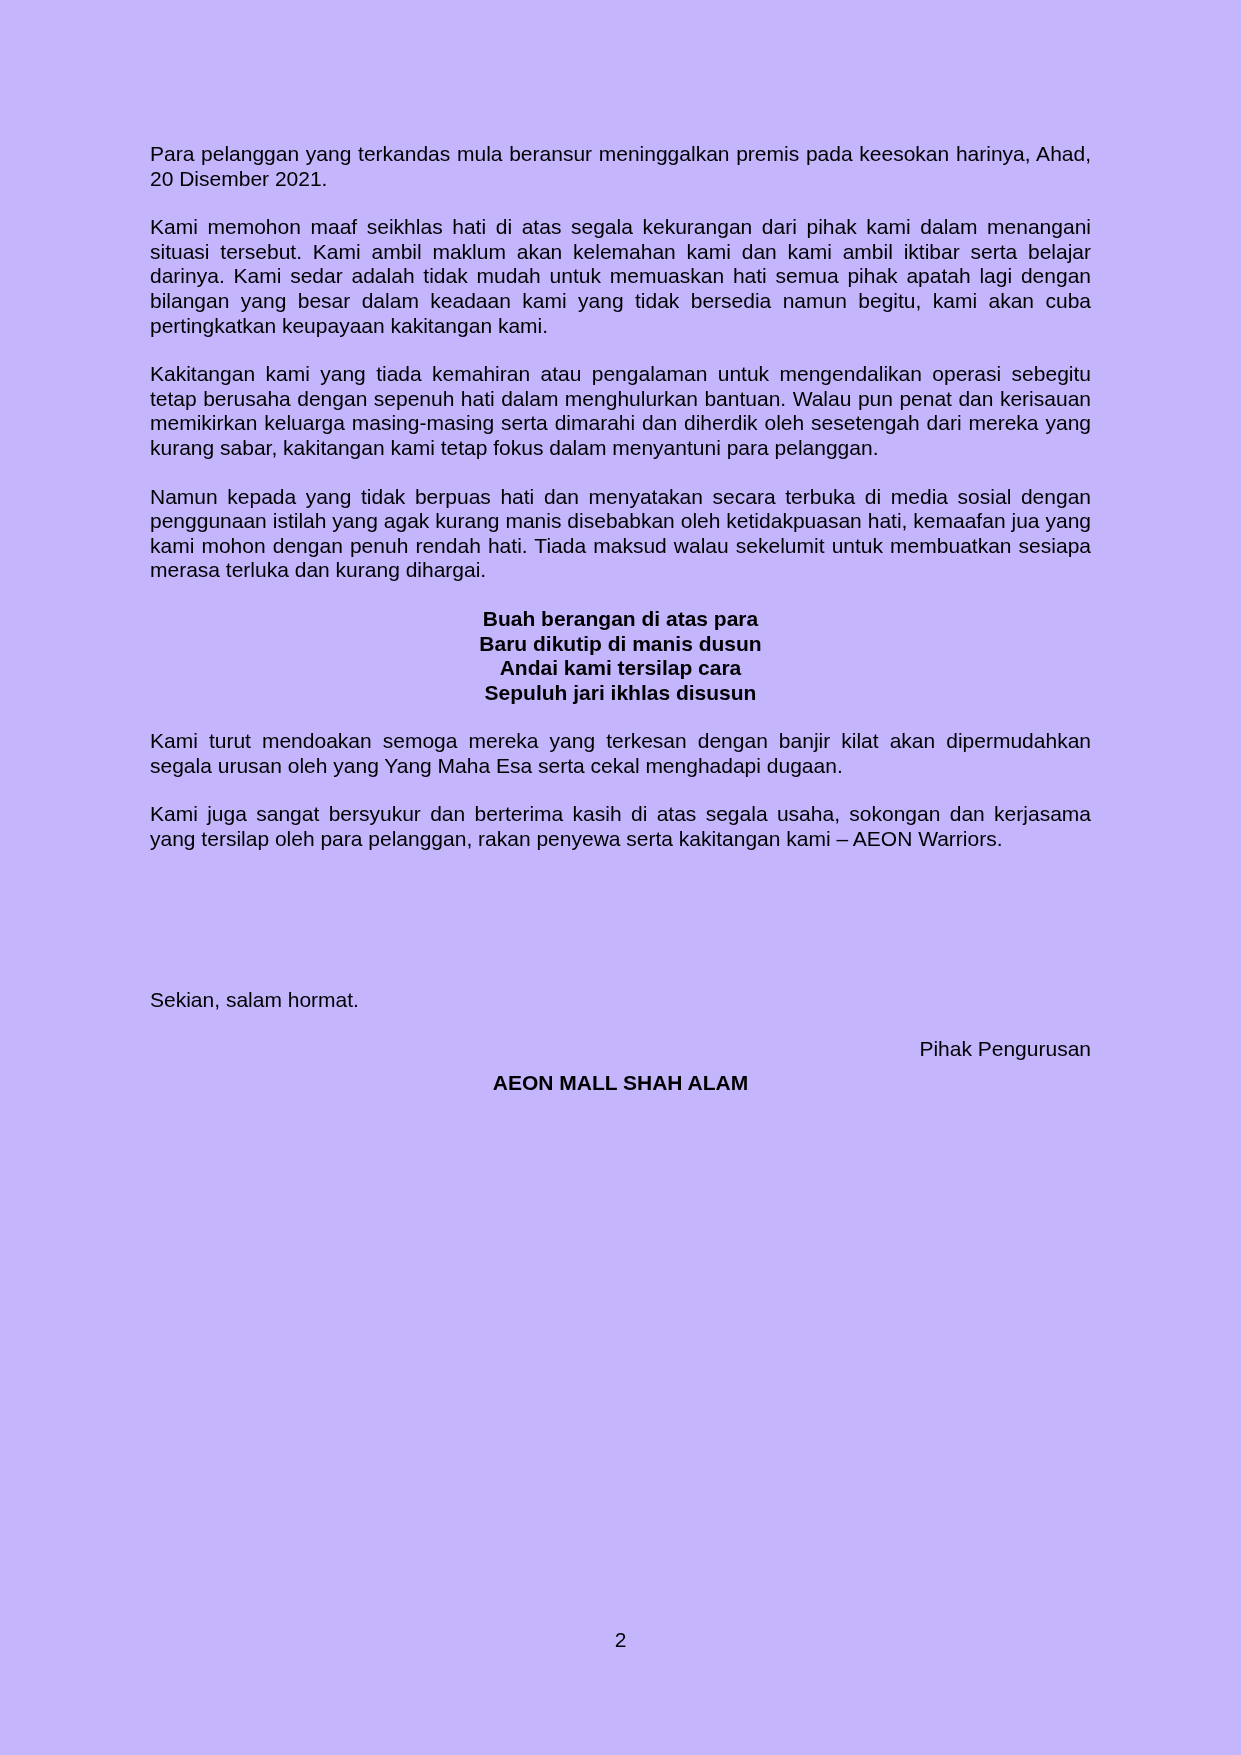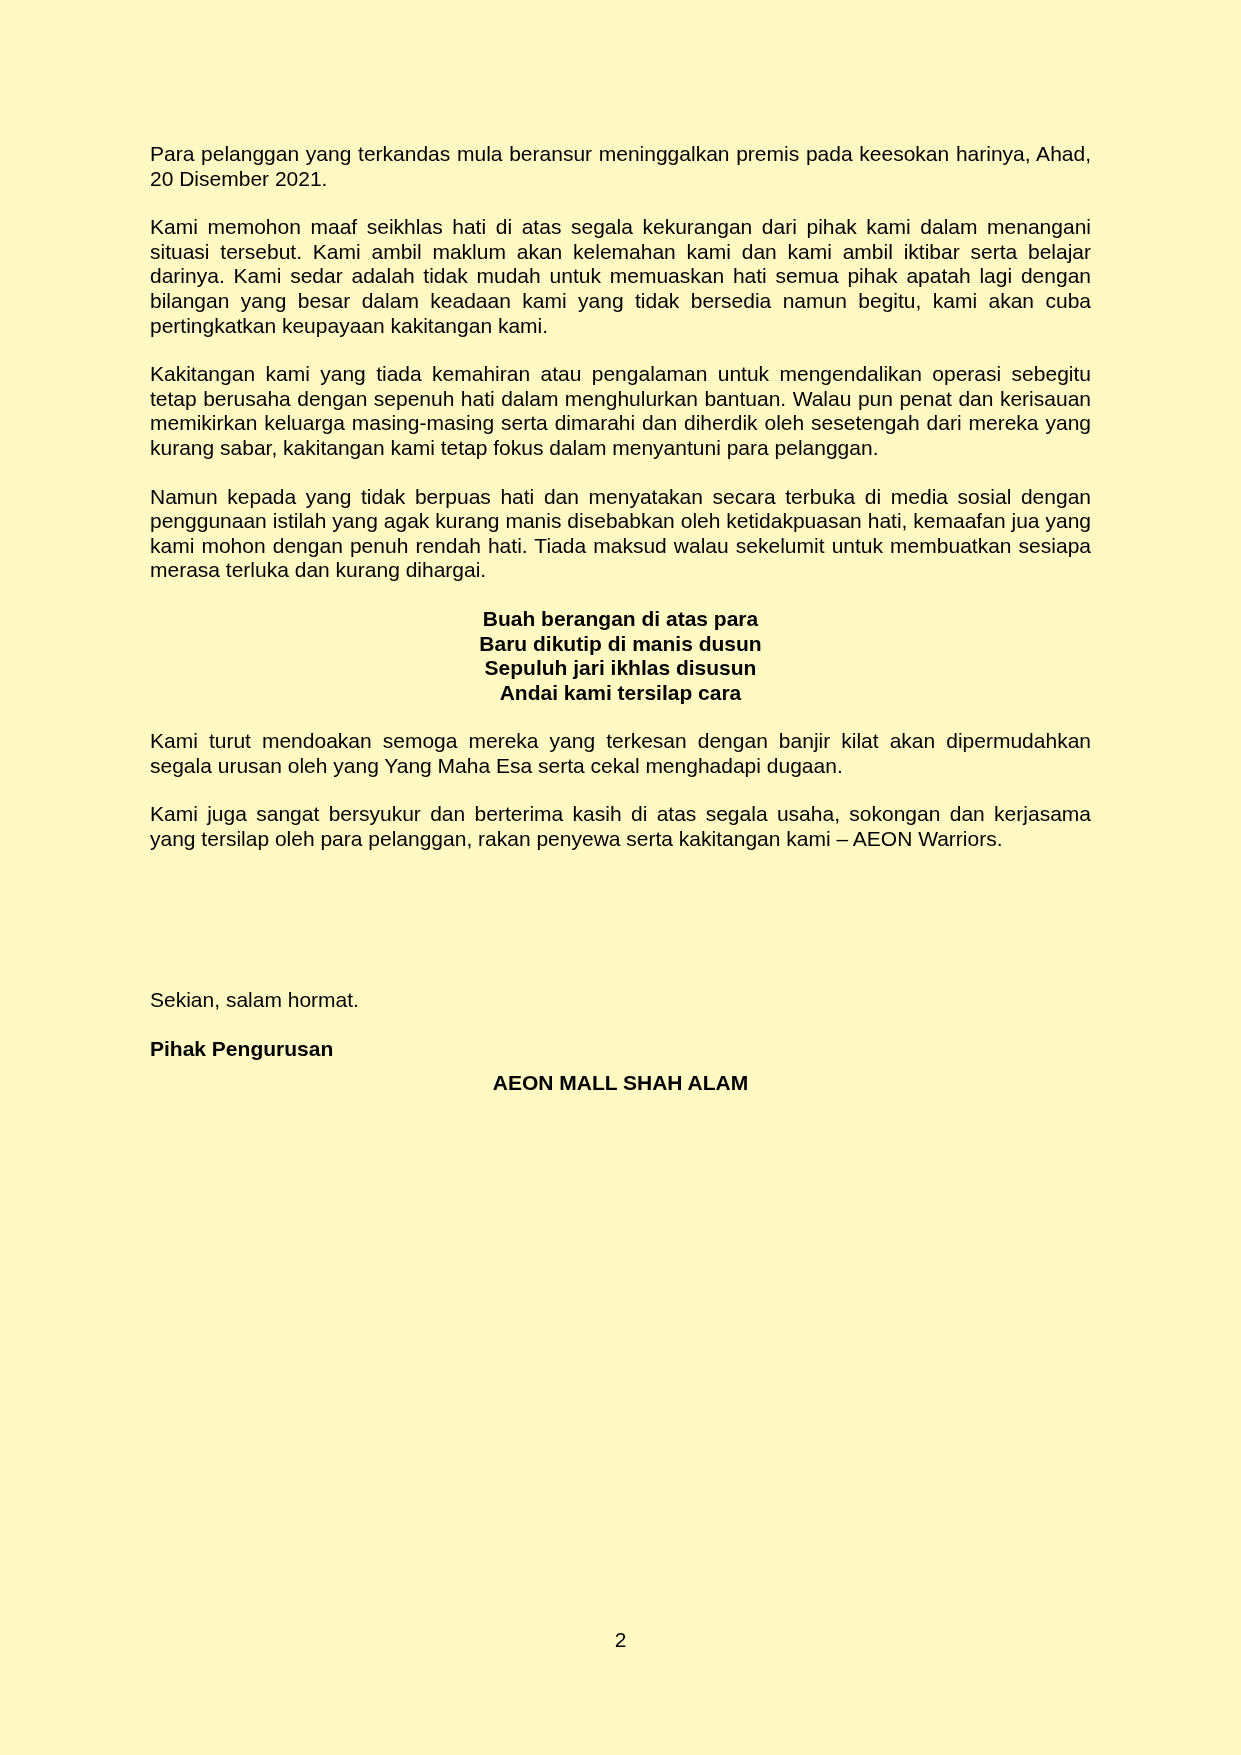--- a/index.html
+++ b/index.html
@@ -4,21 +4,21 @@
 <style>
   html, body {
     margin: 0;
     padding: 0;
     background: #ffffff;
   }
   .page {
     position: relative;
     width: 1241px;
     height: 1755px;
-    background: #fef9c3;
+    background: #c4b5fd;
     font-family: "Liberation Sans", sans-serif;
     color: #000000;
     overflow: hidden;
   }
   .content {
     position: absolute;
     left: 150px;
     top: 142px;
     width: 941px;
   }
@@ -37,22 +37,22 @@
     text-align: center;
   }
   p.para-gap-large {
     margin-bottom: 136px;
   }
   p.closing {
     text-align: left;
     margin-bottom: 25px;
   }
   p.signoff-role {
-    font-weight: bold;
-    text-align: left;
+    font-weight: normal;
+    text-align: right;
     margin-bottom: 9px;
   }
   p.signoff-org {
     font-weight: bold;
     text-align: center;
     margin-bottom: 4px;
   }
   .page-number {
     position: absolute;
     top: 1628px;
@@ -68,22 +68,22 @@
 
 <div class="page">
   <div class="content">
     <p>Para pelanggan yang terkandas mula beransur meninggalkan premis pada keesokan harinya, Ahad, 20 Disember 2021.</p>
     <p>Kami memohon maaf seikhlas hati di atas segala kekurangan dari pihak kami dalam menangani situasi tersebut.  Kami ambil maklum akan kelemahan kami dan kami ambil iktibar serta belajar darinya. Kami sedar adalah tidak mudah untuk memuaskan hati semua pihak apatah lagi dengan bilangan yang besar dalam keadaan kami yang tidak bersedia namun begitu, kami akan cuba pertingkatkan keupayaan kakitangan kami.</p>
     <p>Kakitangan kami yang tiada kemahiran atau pengalaman untuk mengendalikan operasi sebegitu tetap berusaha dengan sepenuh hati dalam menghulurkan bantuan. Walau pun penat dan kerisauan memikirkan keluarga masing-masing serta dimarahi dan diherdik oleh sesetengah dari mereka yang kurang sabar, kakitangan kami tetap fokus dalam menyantuni para pelanggan.</p>
     <p>Namun kepada yang tidak berpuas hati dan menyatakan secara terbuka di media sosial dengan penggunaan istilah yang agak kurang manis disebabkan oleh ketidakpuasan hati, kemaafan jua yang kami mohon dengan penuh rendah hati. Tiada maksud walau sekelumit untuk membuatkan sesiapa merasa terluka dan kurang dihargai.</p>
     <div class="pantun">
       <p>Buah berangan di atas para</p>
       <p>Baru dikutip di manis dusun</p>
+      <p>Andai kami tersilap cara</p>
       <p>Sepuluh jari ikhlas disusun</p>
-      <p>Andai kami tersilap cara</p>
     </div>
     <p>Kami turut mendoakan semoga mereka yang terkesan dengan banjir kilat akan dipermudahkan segala urusan oleh yang Yang Maha Esa serta cekal menghadapi dugaan.</p>
     <p class="para-gap-large">Kami juga sangat bersyukur dan berterima kasih di atas segala usaha, sokongan dan kerjasama yang tersilap oleh para pelanggan, rakan penyewa serta kakitangan kami – AEON Warriors.</p>
     <p class="closing">Sekian, salam hormat.</p>
     <p class="signoff-role">Pihak Pengurusan</p>
     <p class="signoff-org">AEON MALL SHAH ALAM</p>
   </div>
   <div class="page-number">2</div>
 </div>
 

